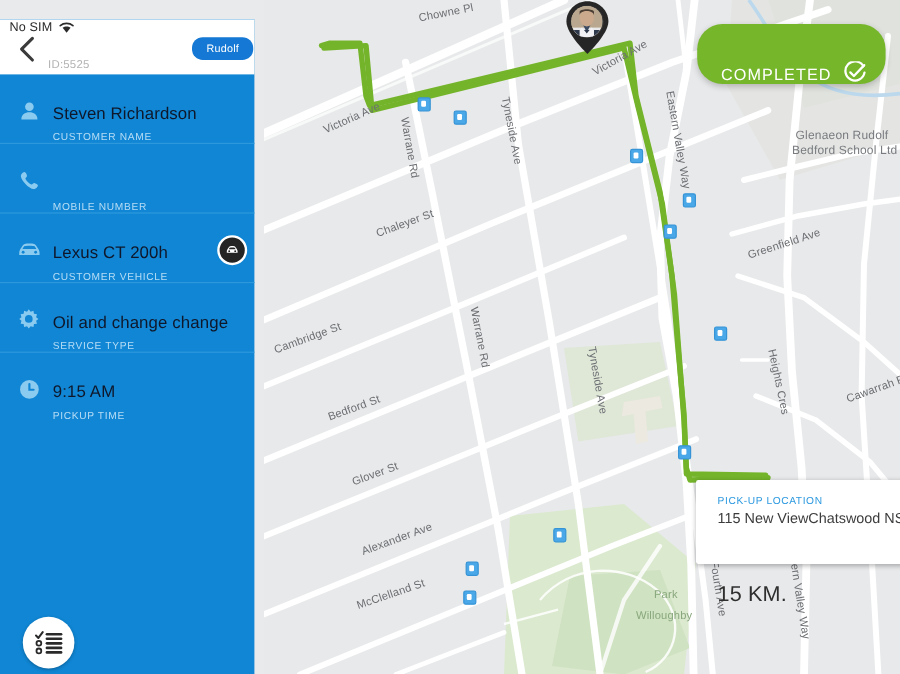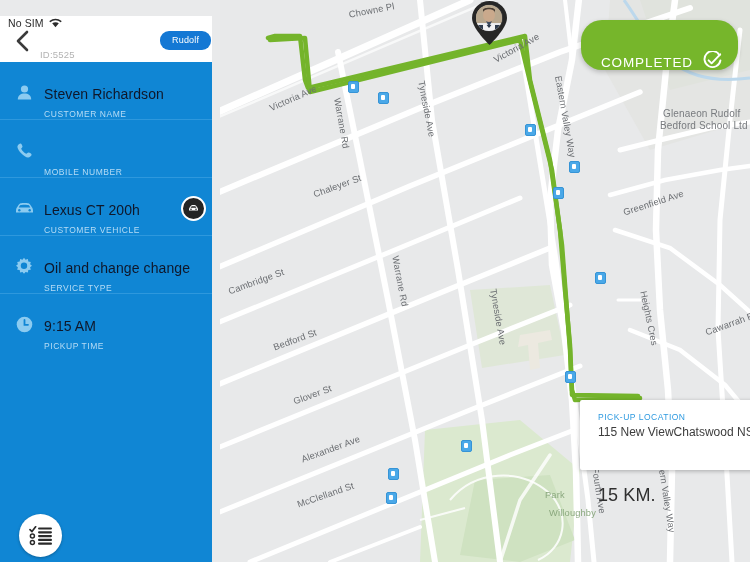--- a/index.html
+++ b/index.html
@@ -220,21 +220,21 @@
     <div class="maplbl dark" style="left:484px;top:328px;transform:rotate(-20deg);">Cawarrah Rd</div>
     <div class="maplbl dark" style="left:52px;top:343px;transform:rotate(-20deg);">Bedford St</div>
     <div class="maplbl dark" style="left:72px;top:397px;transform:rotate(-20deg);">Glover St</div>
     <div class="maplbl dark" style="left:80px;top:455px;transform:rotate(-20deg);">Alexander Ave</div>
     <div class="maplbl dark" style="left:76px;top:500px;transform:rotate(-19deg);">McClelland St</div>
     <div class="maplbl dark" style="left:380px;top:467px;transform:rotate(81deg);">Fourth Ave</div>
     <div class="maplbl dark" style="left:444px;top:450px;transform:rotate(81deg);">Eastern Valley Way</div>
 
     <div class="maplbl poi" style="left:443px;top:108px;">Glenaeon Rudolf</div>
     <div class="maplbl poi" style="left:440px;top:120px;">Bedford School Ltd</div>
-    <div class="maplbl park" style="left:310px;top:508px;margin-left:19px;">Willoughby</div>
+    <div class="maplbl park" style="left:310px;top:508px;">Willoughby</div>
     <div class="maplbl park" style="left:325px;top:490px;">Park</div>
 
     <div class="pin-avatar">
       <svg width="45" height="46" viewBox="0 0 45 46">
         <path d="M22.5,1 C12.8,1 5,8.6 5,18 C5,28.5 22.5,45 22.5,45 C22.5,45 40,28.5 40,18 C40,8.6 32.2,1 22.5,1 Z" fill="#262626"></path>
         <circle cx="22.5" cy="18" r="13.5" fill="#3d3d3d"></circle>
       </svg>
       <div class="avatar-face">
         <svg width="26" height="26" viewBox="0 0 26 26">
           <rect width="26" height="26" fill="#b9a88f"></rect>

